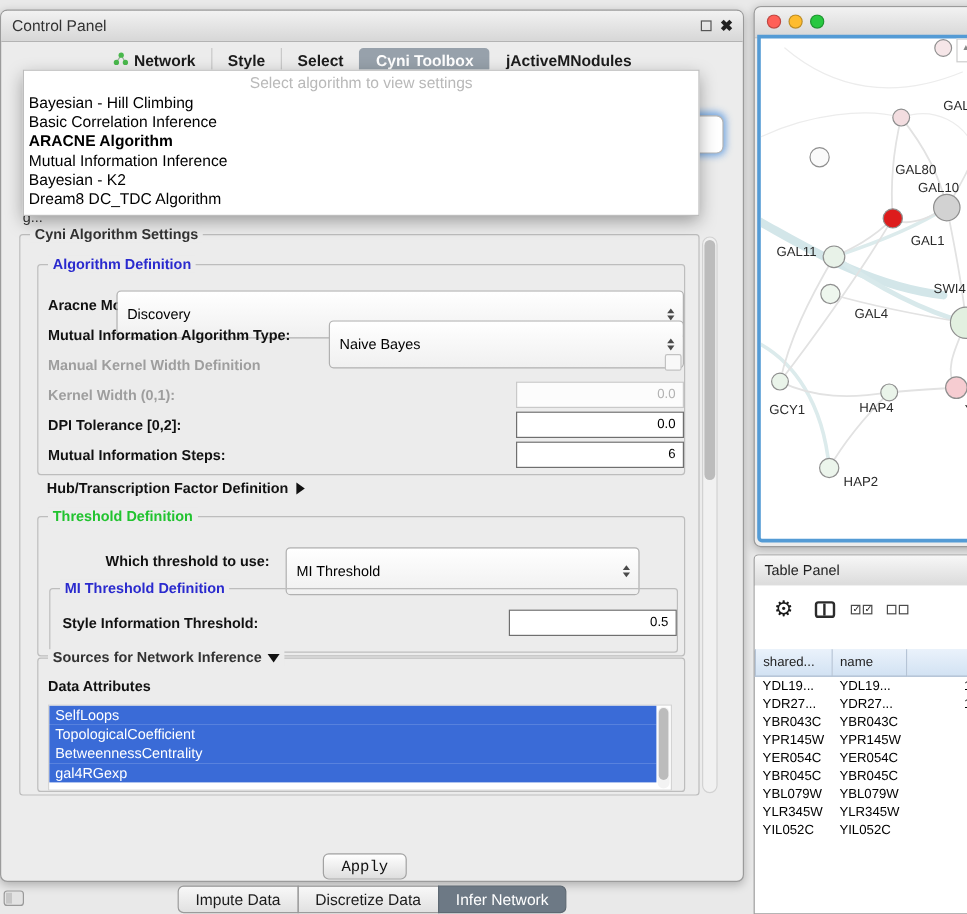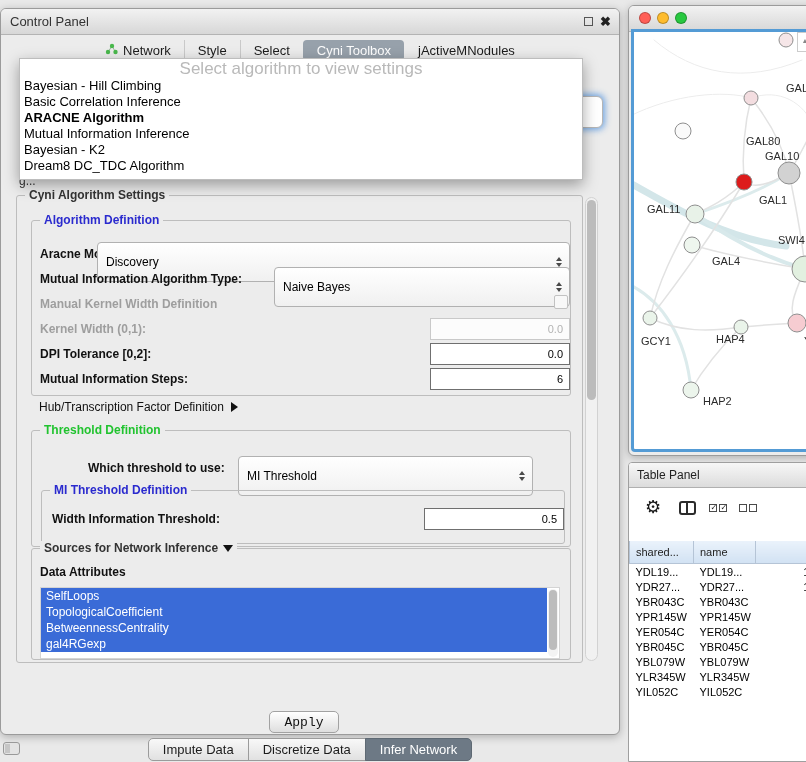--- a/index.html
+++ b/index.html
@@ -12,33 +12,33 @@
             border-bottom:1px solid #b3b3b3;border-radius:5px 5px 0 0;}
   .titlebar .ttext{position:absolute;left:9px;top:0;line-height:25px;font-size:13px;color:#333;}
   
   #cp{left:0;top:8px;width:620px;height:727px;}
   #cp-btns{position:absolute;right:8px;top:0;height:25px;display:flex;align-items:center;gap:7px;}
   #cp-min{display:inline-block;width:9px;height:9px;border:1.5px solid #555;box-sizing:border-box;}
   #cp-close{font-size:13px;font-weight:bold;color:#222;line-height:13px;}
   
   #top-tabs{position:absolute;left:0;right:0;top:31px;display:flex;justify-content:center;z-index:5;}
   .tab{display:flex;gap:5px;padding:3px 13px;font-size:13px;color:#1c1c1c;
-       border-left:1px solid #c9c9c9;cursor:default;white-space:nowrap;}
+       border-left:1px solid #c9c9c9;cursor:default;white-space:nowrap;font-weight:bold;}
   #top-tabs .tab:first-child{border-left:none;}
   .tab.selected{background:#97a1ab;color:#fff;border-radius:4px;border-left-color:transparent;}
   .tab.selected + .tab{border-left-color:transparent;}
   
   #combo-frag{position:absolute;left:500px;top:87px;width:100px;height:30px;background:#fff;
               border:1px solid #b5b5b5;border-radius:6px;z-index:10;
               box-shadow:0 0 6px 2px rgba(95,155,225,.85);}
   #gfrag{position:absolute;left:18px;top:165px;font-size:12px;color:#333;z-index:4;}
   
   #algo-popup{position:absolute;left:18px;top:49px;width:562px;background:#fff;z-index:50;
               border:1px solid #bdbdbd;box-shadow:0 5px 14px rgba(0,0,0,.35);padding-bottom:5px;}
-  #algo-popup .ph{text-align:center;color:#b9b9b9;font-size:17px;line-height:19px;}
+  #algo-popup .ph{text-align:center;color:#b9b9b9;font-size:13px;line-height:19px;}
   .algo-item{font-size:13px;color:#000;line-height:16px;padding:0 4px;white-space:nowrap;}
   .algo-item.selected{font-weight:bold;}
   
   .group{position:absolute;border:1px solid #bdbdbd;border-radius:3px;box-sizing:border-box;}
   .grouptitle{position:absolute;top:-8px;left:8px;background:#ececec;padding:0 4px;
               font-size:12px;font-weight:bold;color:#333;white-space:nowrap;}
   .grouptitle.blue{color:#2a2ace;}
   .grouptitle.green{color:#21c32f;}
   #settings-group{left:15px;top:186px;width:567px;height:468px;}
   
@@ -61,21 +61,21 @@
   .arr-up{width:0;height:0;border-left:3.5px solid transparent;border-right:3.5px solid transparent;
           border-bottom:4px solid #4a4a4a;}
   .arr-dn{width:0;height:0;border-left:3.5px solid transparent;border-right:3.5px solid transparent;
           border-top:4px solid #4a4a4a;}
   .checkbox{position:absolute;width:14px;height:14px;border:1px solid #c2c2c2;background:#f8f8f8;
             border-radius:2px;box-sizing:border-box;}
   #algo-def{left:14px;top:24px;width:540px;height:176px;}
   #threshold-group{left:14px;top:234px;width:540px;height:117px;}
   #mi-sub{left:9px;top:59px;width:524px;height:54px;}
   #sources-group{left:14px;top:352px;width:540px;height:112px;}
-  #hub-row{position:absolute;left:22px;top:204px;font-size:12px;font-weight:normal;color:#111;
+  #hub-row{position:absolute;left:22px;top:204px;font-size:12px;font-weight:bold;color:#111;
            display:flex;align-items:center;gap:7px;}
   .tri-right{width:0;height:0;border-top:5px solid transparent;border-bottom:5px solid transparent;
              border-left:7px solid #111;display:inline-block;}
   .tri-down{width:0;height:0;border-left:5px solid transparent;border-right:5px solid transparent;
             border-top:7px solid #111;display:inline-block;vertical-align:middle;margin-left:5px;}
   
   #attr-list{position:absolute;left:8px;top:38px;width:520px;height:72px;background:#fff;
              border:1px solid #d4d4d4;box-sizing:border-box;overflow:hidden;}
   .attr-item{height:16px;line-height:16px;font-size:12px;color:#fff;background:#3a6bd7;
              padding-left:5px;width:calc(100% - 12px);box-sizing:border-box;white-space:nowrap;}
@@ -230,21 +230,21 @@
         <div class="combo" style="left:206px;top:25px;width:295px">
           <span class="val">MI Threshold</span>
           <span class="arrows">
               <i class="arr-up"></i>
               <i class="arr-dn"></i>
             </span>
         </div>
 
         <div id="mi-sub" class="group">
           <span class="grouptitle blue">MI Threshold Definition</span>
-          <span class="lbl" style="left:10px;top:21px">Width Information Threshold:</span>
+          <span class="lbl" style="left:10px;top:21px">Style Information Threshold:</span>
           <div class="tfield" style="left:382px;top:17px;width:140px">0.5</div>
         </div>
       </div>
 
       <div id="sources-group" class="group">
         <span class="grouptitle"><span>Sources for Network Inference</span><span class="tri-down"></span></span>
         <span class="lbl" style="left:8px;top:16px">Data Attributes</span>
         <div id="attr-list">
           <div class="attr-item">SelfLoops</div>
             <div class="attr-item">TopologicalCoefficient</div>

